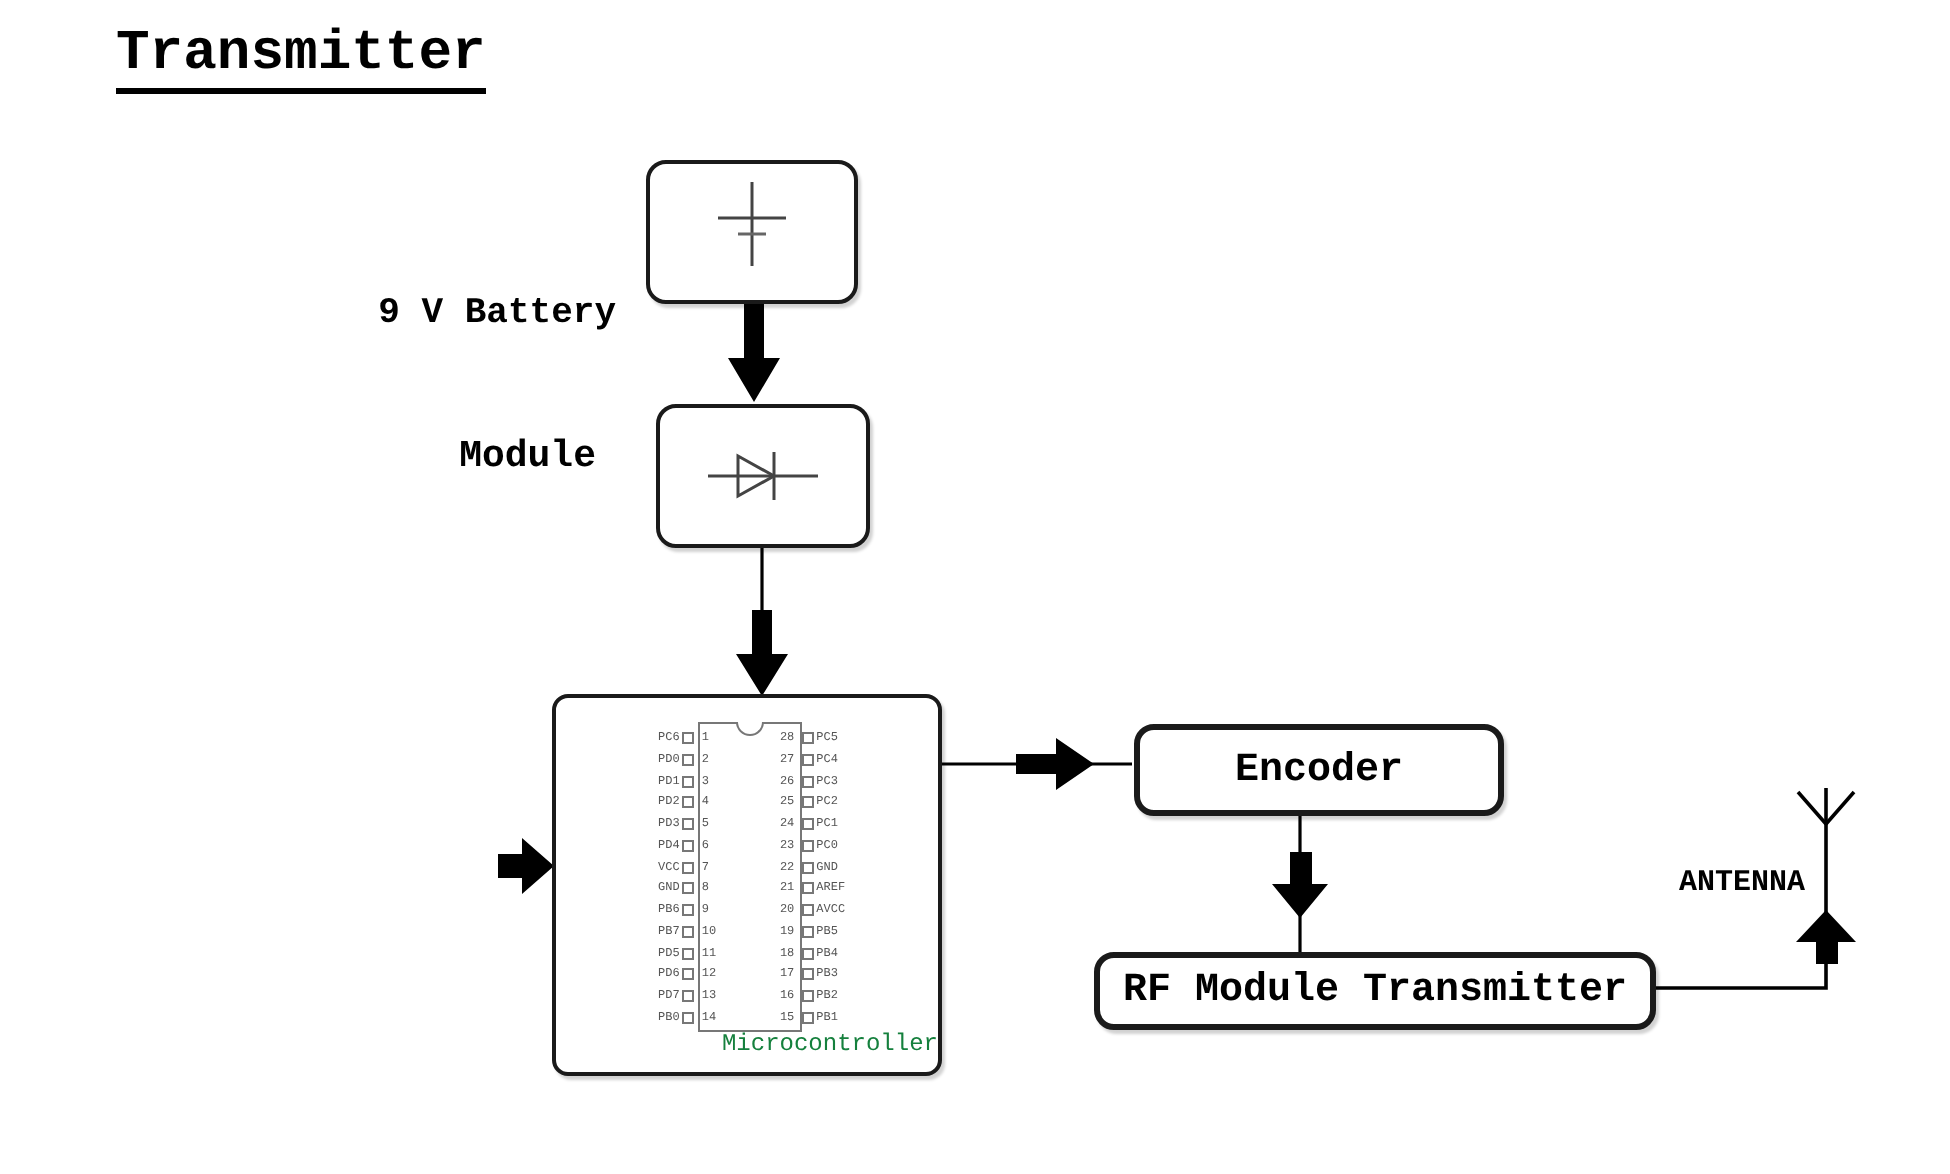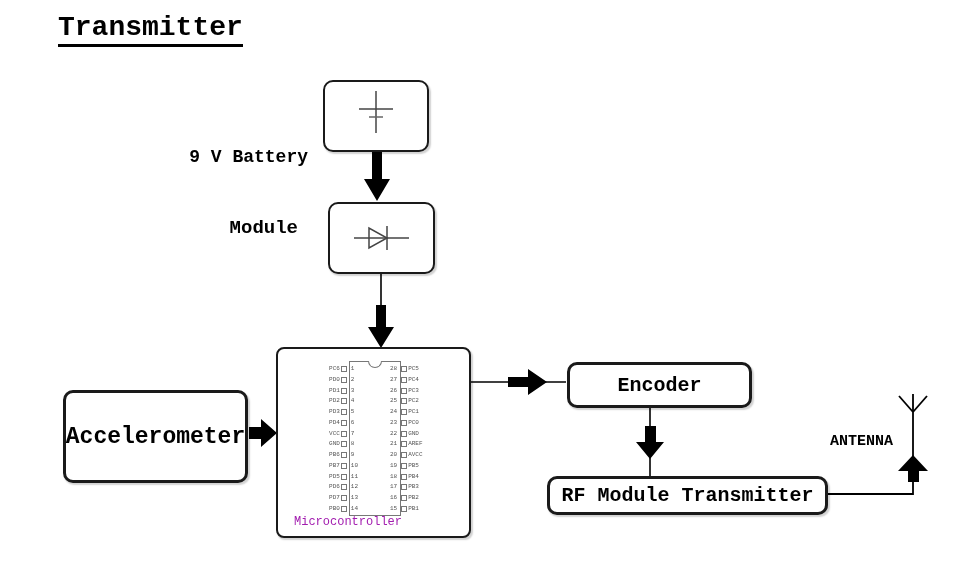--- a/index.html
+++ b/index.html
@@ -27,21 +27,21 @@
   #diode-box{left:328px;top:202px;width:107px;height:72px;}
   #mcu-box{left:276px;top:347px;width:195px;height:191px;border-width:2.5px;border-radius:8px;}
   #accel-box{left:63px;top:390px;width:185px;height:93px;border-width:3px;}
   #accel-box .blk-label{font-size:23px;}
   #encoder-box{left:567px;top:362px;width:185px;height:46px;border-width:3px;}
   #encoder-box .blk-label{font-size:20px;}
   #rf-box{left:547px;top:476px;width:281px;height:39px;border-width:3px;text-align:center;}
   #rf-box .blk-label{font-size:20px;}
   #battery-label{left:150px;top:106px;width:158px;font-size:18px;margin-top:41px;}
   #diode-label{left:200px;top:217px;width:98px;font-size:19px;}
-  #antenna-label{left:830px;top:433px;width:82px;font-size:15px;text-align:left;z-index:2;position:absolute;font-weight:bold;}
+  #antenna-label{left:830px;top:433px;width:82px;font-size:15px;text-align:center;z-index:2;position:absolute;font-weight:bold;}
   
   .mcu-inner{position:absolute;inset:0;z-index:2;}
   .ic-rect{
     position:absolute;left:71px;top:12px;width:52px;height:155px;
     border:1px solid #777;box-sizing:border-box;background:#fff;
   }
   .ic-notch{
     position:absolute;left:90px;top:12px;width:14px;height:7px;
     border:1px solid #777;border-top:none;border-radius:0 0 8px 8px;
     background:#fff;box-sizing:border-box;
@@ -51,22 +51,22 @@
     display:flex;flex-direction:column;justify-content:space-between;
   }
   .ic-row{display:flex;align-items:center;height:10px;font-size:6px;line-height:10px;color:#555;}
   .pin-name-l{width:62px;text-align:right;padding-right:1px;}
   .pin-name-r{width:62px;text-align:left;padding-left:1px;}
   .pin-sq{width:4px;height:4px;border:1px solid #777;box-sizing:content-box;background:#fff;flex:none;}
   .pin-num-l{width:24px;text-align:left;padding-left:4px;}
   .pin-num-r{width:24px;text-align:right;padding-right:4px;}
   .ic-gap{flex:1;}
   .mcu-caption{
-    position:absolute;left:16px;right:0;top:166px;text-align:left;
-    font-size:12px;color:#a21caf;font-weight:normal;
+    position:absolute;left:16px;right:0;top:166px;text-align:right;
+    font-size:12px;color:#15803d;font-weight:normal;
   }
 </style>
 </head>
 <body>
 
 <div class="canvas">
 
   <svg class="overlay" width="975" height="587" viewBox="0 0 975 587">
 
     <polygon points="372,151 382,151 382,179 390,179 377,201 364,179 372,179" fill="#000"></polygon>
@@ -258,23 +258,20 @@
             <span class="ic-gap"></span>
             <span class="pin-num-r">15</span>
             <span class="pin-sq"></span>
             <span class="pin-name-r">PB1</span>
           </div>
         </div>
       <div class="mcu-caption">Microcontroller</div>
     </div>
   </div>
 
-  <div class="blk" id="accel-box">
-    <span class="blk-label">Accelerometer</span>
-  </div>
 
   <div class="blk" id="encoder-box">
     <span class="blk-label">Encoder</span>
   </div>
 
   <div class="blk" id="rf-box">
     <span class="blk-label">RF Module Transmitter</span>
   </div>
 
 </div>

